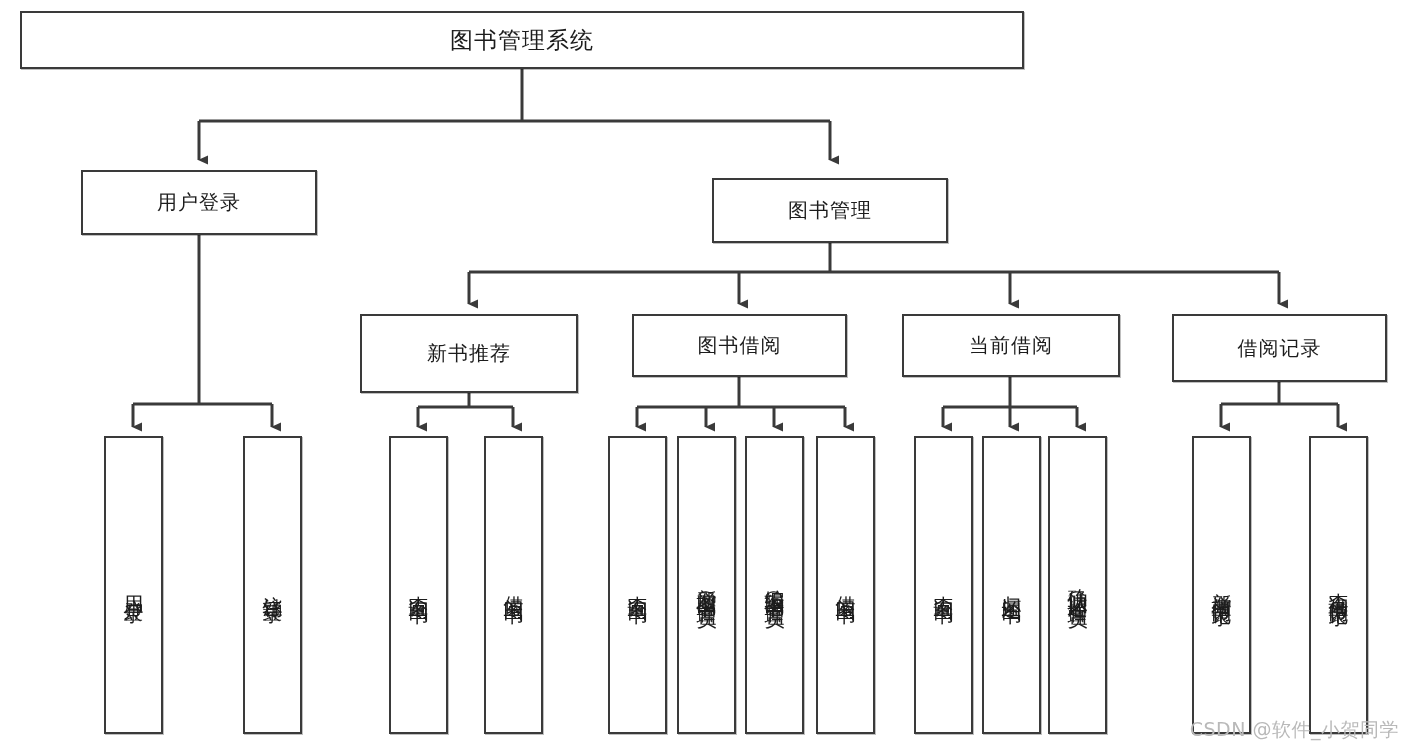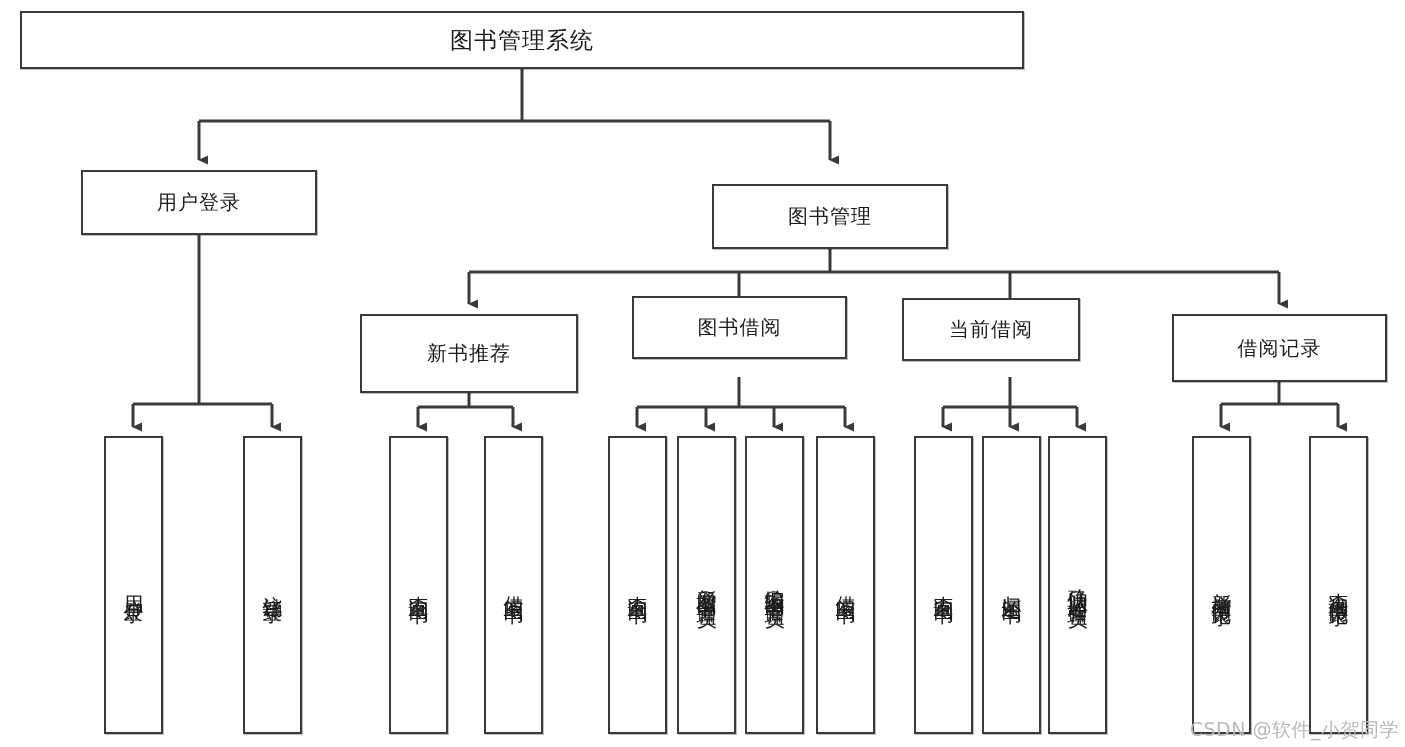--- a/index.html
+++ b/index.html
@@ -119,31 +119,31 @@
     </g>
   </svg>
 
   <div class="node root" style="left:20px; top:11px; width:1004px; height:58px;">
     <span class="node-label">图书管理系统</span>
   </div>
 
   <div class="node" style="left:81px; top:170px; width:236px; height:65px;">
     <span class="node-label">用户登录</span>
   </div>
-  <div class="node" style="left:712px; top:184px; width:236px; height:65px;">
+  <div class="node" style="left:712px; top:178px; width:236px; height:65px;">
     <span class="node-label">图书管理</span>
   </div>
 
   <div class="node" style="left:360px; top:314px; width:218px; height:79px;justify-content:center;">
     <span class="node-label">新书推荐</span>
   </div>
-  <div class="node" style="left:632px; top:296px; width:215px; height:63px;">
+  <div class="node" style="left:632px; top:314px; width:215px; height:63px;">
     <span class="node-label">图书借阅</span>
   </div>
-  <div class="node" style="left:902px; top:298px; width:178px; height:63px;font-family:Liberation Serif, serif;">
+  <div class="node" style="left:902px; top:314px; width:218px; height:63px;font-family:Liberation Serif, serif;">
     <span class="node-label">当前借阅</span>
   </div>
   <div class="node" style="left:1172px; top:314px; width:215px; height:68px;">
     <span class="node-label">借阅记录</span>
   </div>
 
   <div class="node vertical" style="left:104px; top:436px; width:59px; height:298px;">
     <span class="node-label">用户登录</span>
   </div>
   <div class="node vertical" style="left:243px; top:436px; width:59px; height:298px;">

